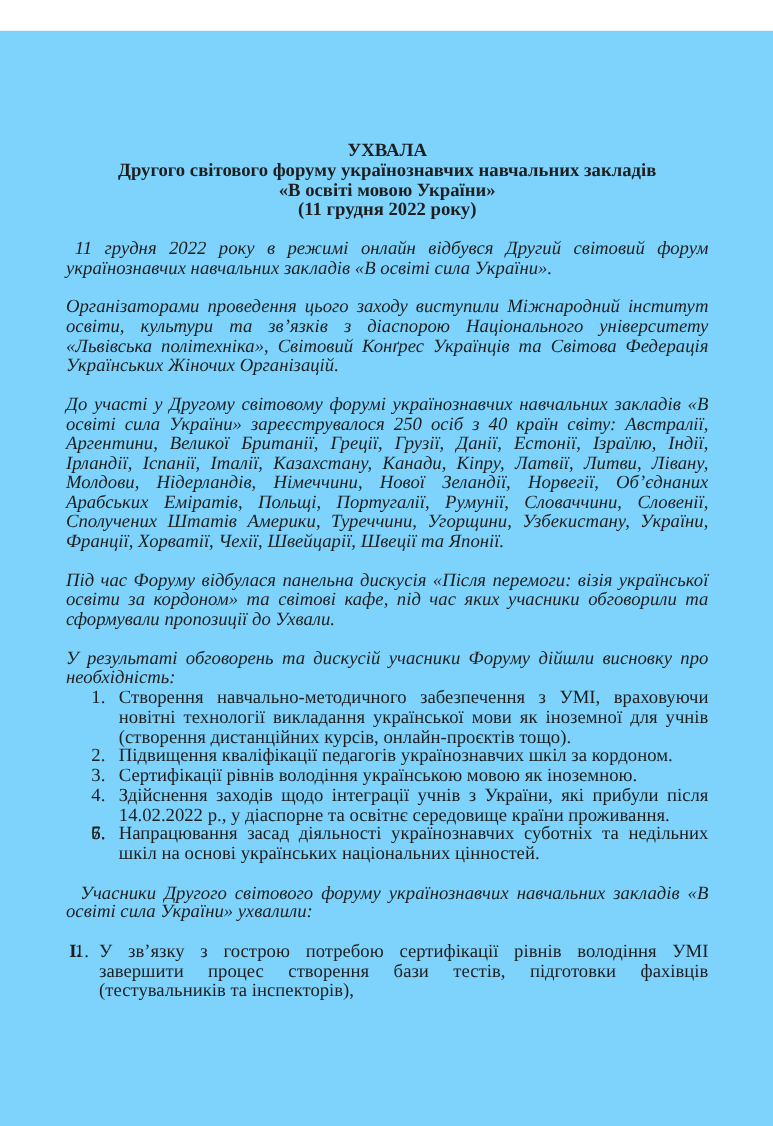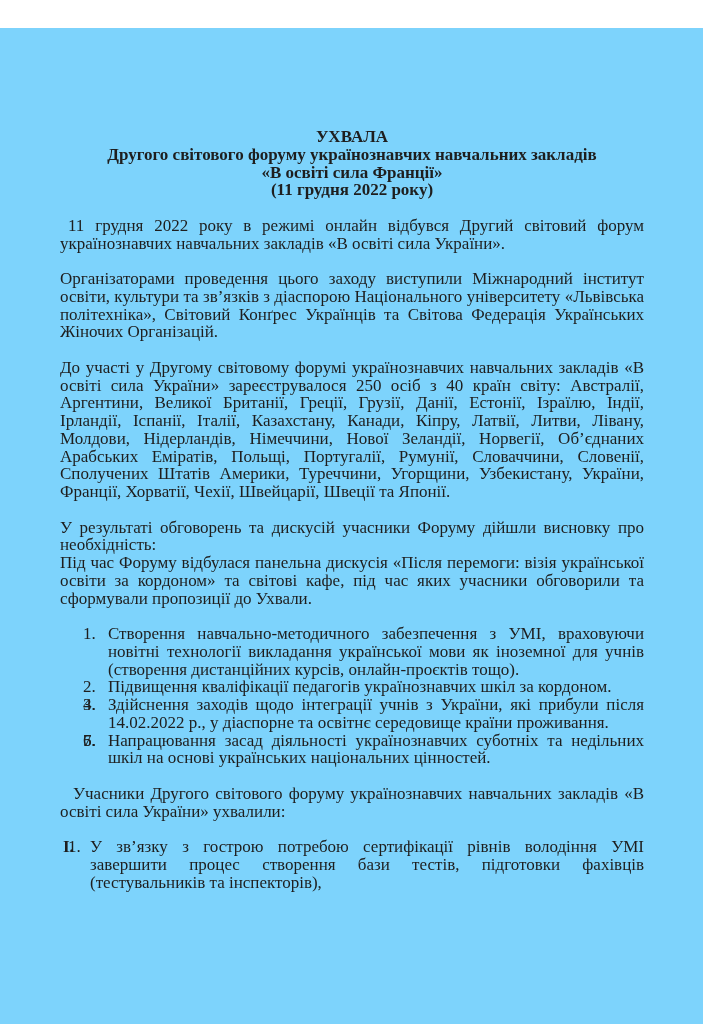--- a/index.html
+++ b/index.html
@@ -28,20 +28,21 @@
   }
   .title-block {
     text-align: center;
     margin: 0 0 17.75px 0;
   }
   .title-line { font-weight: bold; }
   .date-line { font-weight: bold; }
   p.para {
     margin: 0 0 17.75px 0;
     padding: 0;
+    font-style: italic;
   }
   p.para.tight { margin-bottom: 0; }
   .indent-sm { text-indent: 8px; }
   .indent-md { text-indent: 13px; }
   .conclusions {
     margin: 0 0 17.75px 0;
   }
   .c-item {
     position: relative;
     padding-left: 48px;
@@ -79,45 +80,46 @@
 </style>
 </head>
 <body>
 
 <div class="page">
   <div class="content">
 
     <div class="title-block">
       <div class="title-line">УХВАЛА</div>
       <div class="title-line">Другого світового форуму українознавчих навчальних закладів</div>
-      <div class="title-line">«В освіті сила Франції»</div>
+      <div class="title-line">«В освіті мовою України»</div>
       <div class="date-line">(11 грудня 2022 року)</div>
     </div>
 
     <p class="para indent-sm">11 грудня 2022 року в режимі онлайн відбувся Другий світовий форум українознавчих навчальних закладів «В освіті сила України».</p>
 
     <p class="para">Організаторами проведення цього заходу виступили Міжнародний інститут освіти, культури та зв’язків з діаспорою Національного університету «Львівська політехніка», Світовий Конґрес Українців та Світова Федерація Українських Жіночих Організацій.</p>
 
     <p class="para">До участі у Другому світовому форумі українознавчих навчальних закладів «В освіті сила України» зареєструвалося 250 осіб з 40 країн світу: Австралії, Аргентини, Великої Британії, Греції, Грузії, Данії, Естонії, Ізраїлю, Індії, Ірландії, Іспанії, Італії, Казахстану, Канади, Кіпру, Латвії, Литви, Лівану, Молдови, Нідерландів, Німеччини, Нової Зеландії, Норвегії, Об’єднаних Арабських Еміратів, Польщі, Португалії, Румунії, Словаччини, Словенії, Сполучених Штатів Америки, Туреччини, Угорщини, Узбекистану, України, Франції,  Хорватії, Чехії, Швейцарії, Швеції та Японії.</p>
 
+    <p class="para">Під час Форуму відбулася панельна дискусія «Після перемоги: візія української освіти за кордоном» та світові кафе, під час яких учасники обговорили та сформували пропозиції до Ухвали.</p>
+
     <p class="para tight">У результаті обговорень та дискусій учасники Форуму дійшли висновку про необхідність:</p>
-
-    <p class="para">Під час Форуму відбулася панельна дискусія «Після перемоги: візія української освіти за кордоном» та світові кафе, під час яких учасники обговорили та сформували пропозиції до Ухвали.</p>
 
     <div class="conclusions">
       <div class="c-item">
         <span class="num">1.</span>
         <span>Створення навчально-методичного забезпечення з УМІ, враховуючи новітні технології викладання української мови як іноземної для учнів (створення дистанційних курсів, онлайн-проєктів тощо).</span>
       </div>
       <div class="c-item">
         <span class="num">2.</span>
         <span>Підвищення кваліфікації педагогів українознавчих шкіл за кордоном.</span>
       </div>
       <div class="c-item">
         <span class="num">3.</span>
+        <span>Сертифікації рівнів володіння українською мовою як іноземною.</span>
       </div>
       <div class="c-item">
         <span class="num">4.</span>
         <span>Здійснення заходів щодо інтеграції учнів з України, які прибули після 14.02.2022 р., у діаспорне та освітнє середовище країни проживання.</span>
       </div>
       <div class="c-item">
         <span class="num">5.</span>
       </div>
       <div class="c-item">
         <span class="num">6.</span>

